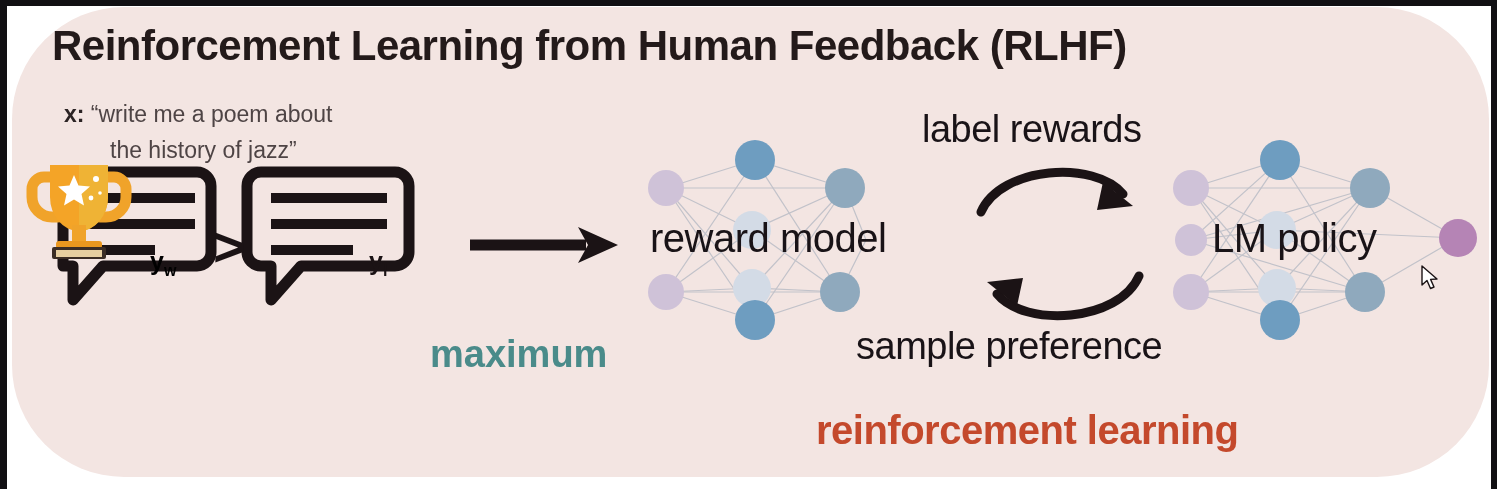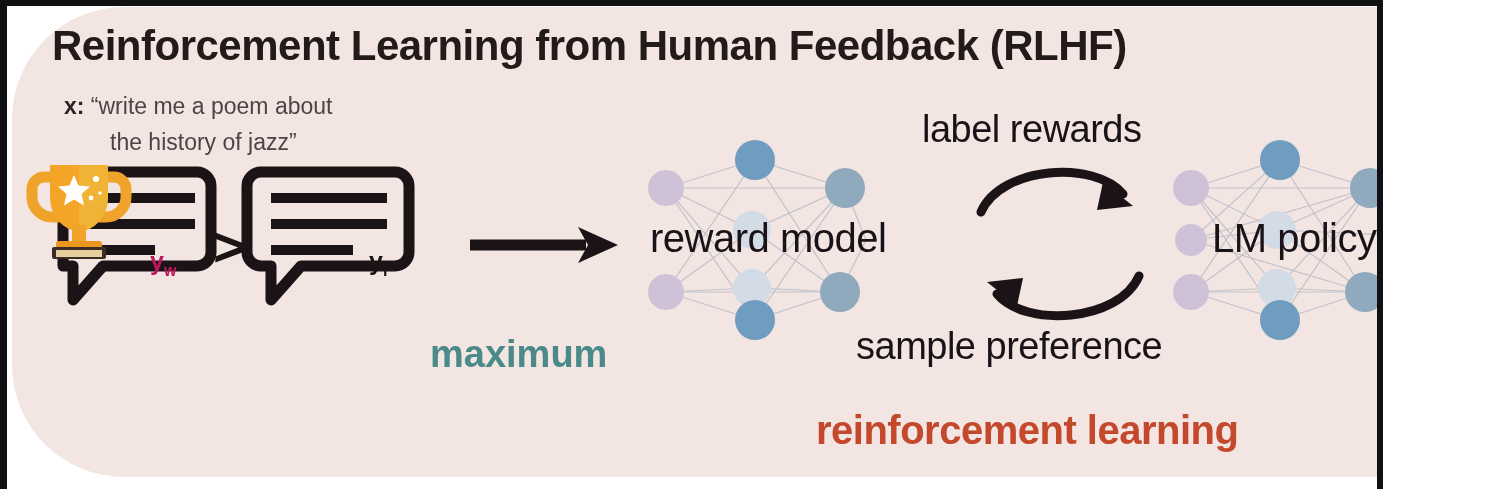--- a/index.html
+++ b/index.html
@@ -2,21 +2,21 @@
 <html><head>
 <meta charset="utf-8">
 <style>
   html, body {
     margin: 0;
     padding: 0;
     background: #ffffff;
   }
   #stage {
     position: relative;
-    width: 1383px;
+    width: 1497px;
     height: 489px;
     background: #ffffff;
     overflow: hidden;
     font-family: "Liberation Sans", sans-serif;
   }
   
   #frame-top, #frame-left, #frame-right {
     position: absolute;
     background: #111013;
   }
@@ -41,21 +41,21 @@
     left: 52px;
     top: 22px;
     font-size: 42px;
     font-weight: bold;
     color: #231a1a;
     letter-spacing: -0.5px;
   }
 
   #prompt {
     left: 64px;
-    top: 88px;
+    top: 96px;
     font-size: 23px;
     color: #4e4445;
     line-height: 36px;
   }
   #prompt .xlab { font-weight: bold; color: #2b2324; }
   #prompt .line2 { display: block; padding-left: 46px; }
 
   
   #pref-label {
     left: 62px;
@@ -149,21 +149,21 @@
     </g>
 
     <g>
       <path d="M206,12 H340 a14,14 0 0 1 14,14 V92 a14,14 0 0 1 -14,14 H246 L216,140 V106 H206 a14,14 0 0 1 -14,-14 V26 a14,14 0 0 1 14,-14 Z" fill="none" stroke="#1b1315" stroke-width="11" stroke-linejoin="round" stroke-linecap="round"></path>
       <line x1="216" y1="38" x2="332" y2="38" stroke="#1b1315" stroke-width="10"></line>
       <line x1="216" y1="64" x2="332" y2="64" stroke="#1b1315" stroke-width="10"></line>
       <line x1="216" y1="90" x2="298" y2="90" stroke="#1b1315" stroke-width="10"></line>
     </g>
   </svg>
 
-  <div class="txt" style="left:150px; top:247px; font-size:25px; font-weight:bold; color:#be185d;">
+  <div class="txt" style="left:150px; top:247px; font-size:25px; font-weight:bold; color:#000000;">
     <span>y</span><sub style="font-size:16px;">w</sub>
   </div>
 
   <div class="txt" style="left:344px; top:247px; font-size:25px; font-weight:bold; color:#1b1315;margin-left:25px;">
     <span>y</span><sub style="font-size:16px;">l</sub>
   </div>
 
   <div class="txt" id="gt-sign">&gt;</div>
 
   <svg class="abs-svg" style="left:30px; top:157px;" width="98" height="102" viewBox="0 0 98 102">

